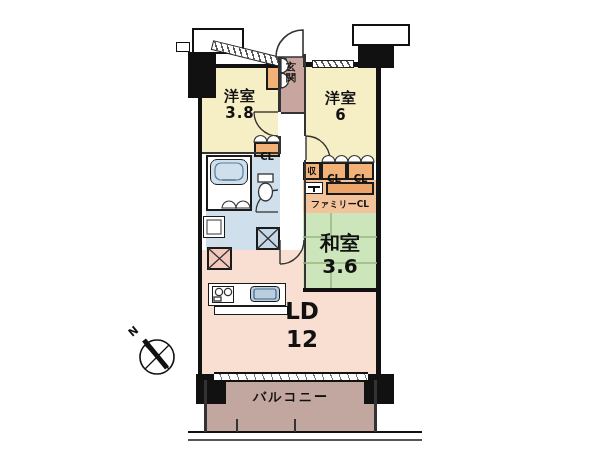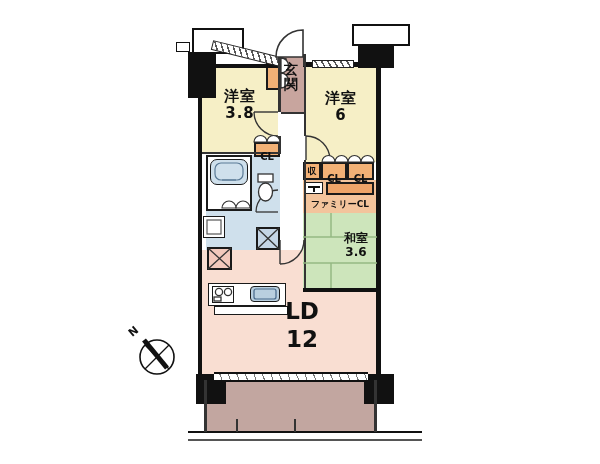--- a/index.html
+++ b/index.html
@@ -182,29 +182,30 @@
   </svg>
 
   <div class="lbl room-name" style="left:202px;top:88px;width:76px;">
     <span>洋室</span><br>
     <span>3.8</span>
   </div>
   <div class="lbl room-name" style="left:306px;top:90px;width:70px;">
     <span>洋室</span><br>
     <span>6</span>
   </div>
-  <div class="lbl" style="left:284px;top:62px;width:14px;font-size:14px;line-height:1.05;word-break:break-all;">玄関</div>
+  <div class="lbl" style="left:284px;top:62px;width:14px;font-size:10px;line-height:1.05;word-break:break-all;">玄関</div>
   <div class="lbl small-lbl" style="left:254px;top:144px;width:26px;">CL</div>
   <div class="lbl" style="left:303px;top:166px;width:18px;font-size:9px;">収</div>
   <div class="lbl small-lbl" style="left:321px;top:166px;width:26px;">CL</div>
   <div class="lbl small-lbl" style="left:347px;top:166px;width:27px;">CL</div>
   <div class="lbl" style="left:303px;top:199px;width:74px;font-size:9px;">ファミリーCL</div>
-  <div class="lbl" style="left:303px;top:232px;width:74px;font-size:12px;margin-left:16px;">
+  <div class="lbl" style="left:303px;top:232px;width:74px;font-size:20px;">
     <span>和室</span><br>
     <span>3.6</span>
   </div>
   <div class="lbl" style="left:272px;top:298px;width:60px;font-size:23px;line-height:1.2;">
     <span>LD</span><br>
     <span>12</span>
   </div>
+  <div class="lbl" style="left:206px;top:390px;width:170px;font-size:13px;letter-spacing:2px;">バルコニー</div>
   <div class="lbl" style="left:126px;top:326px;width:16px;font-size:11px;transform:rotate(-40deg);">N</div>
 
 </div>
 
 </body></html>

